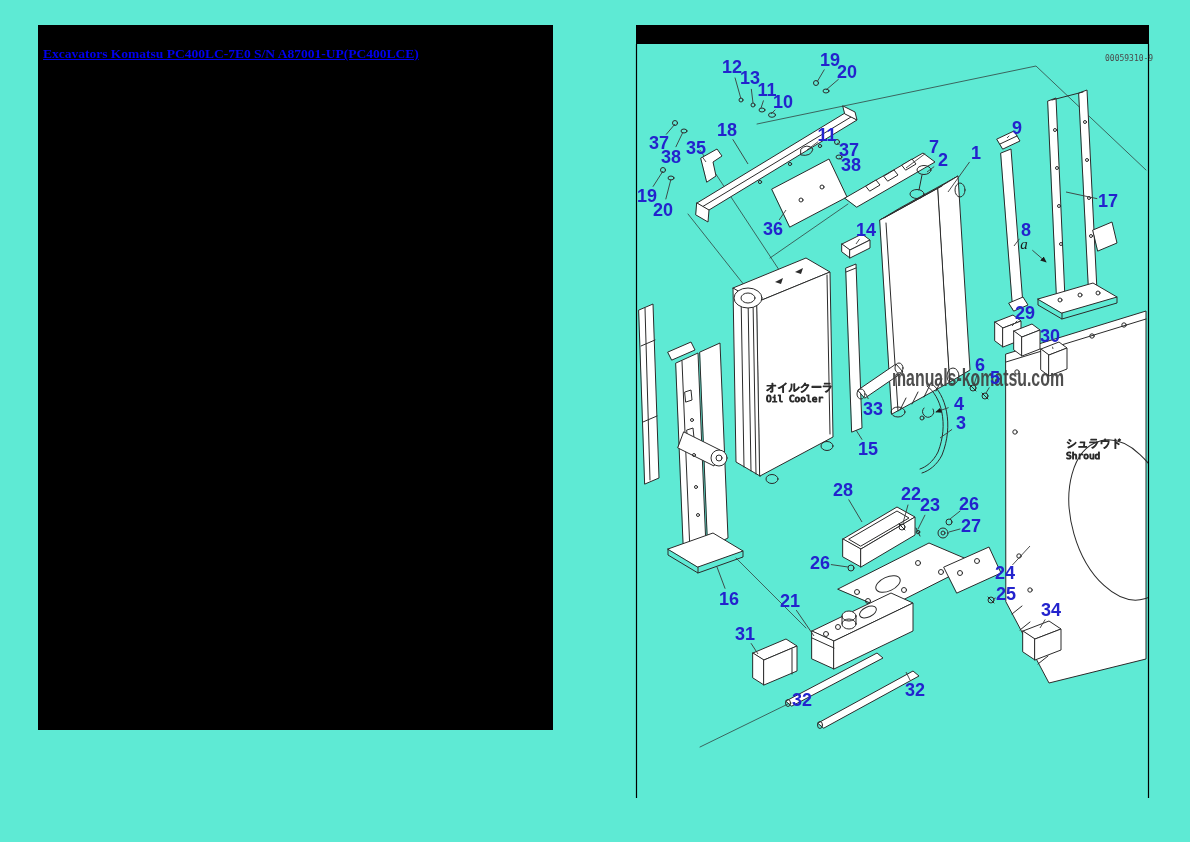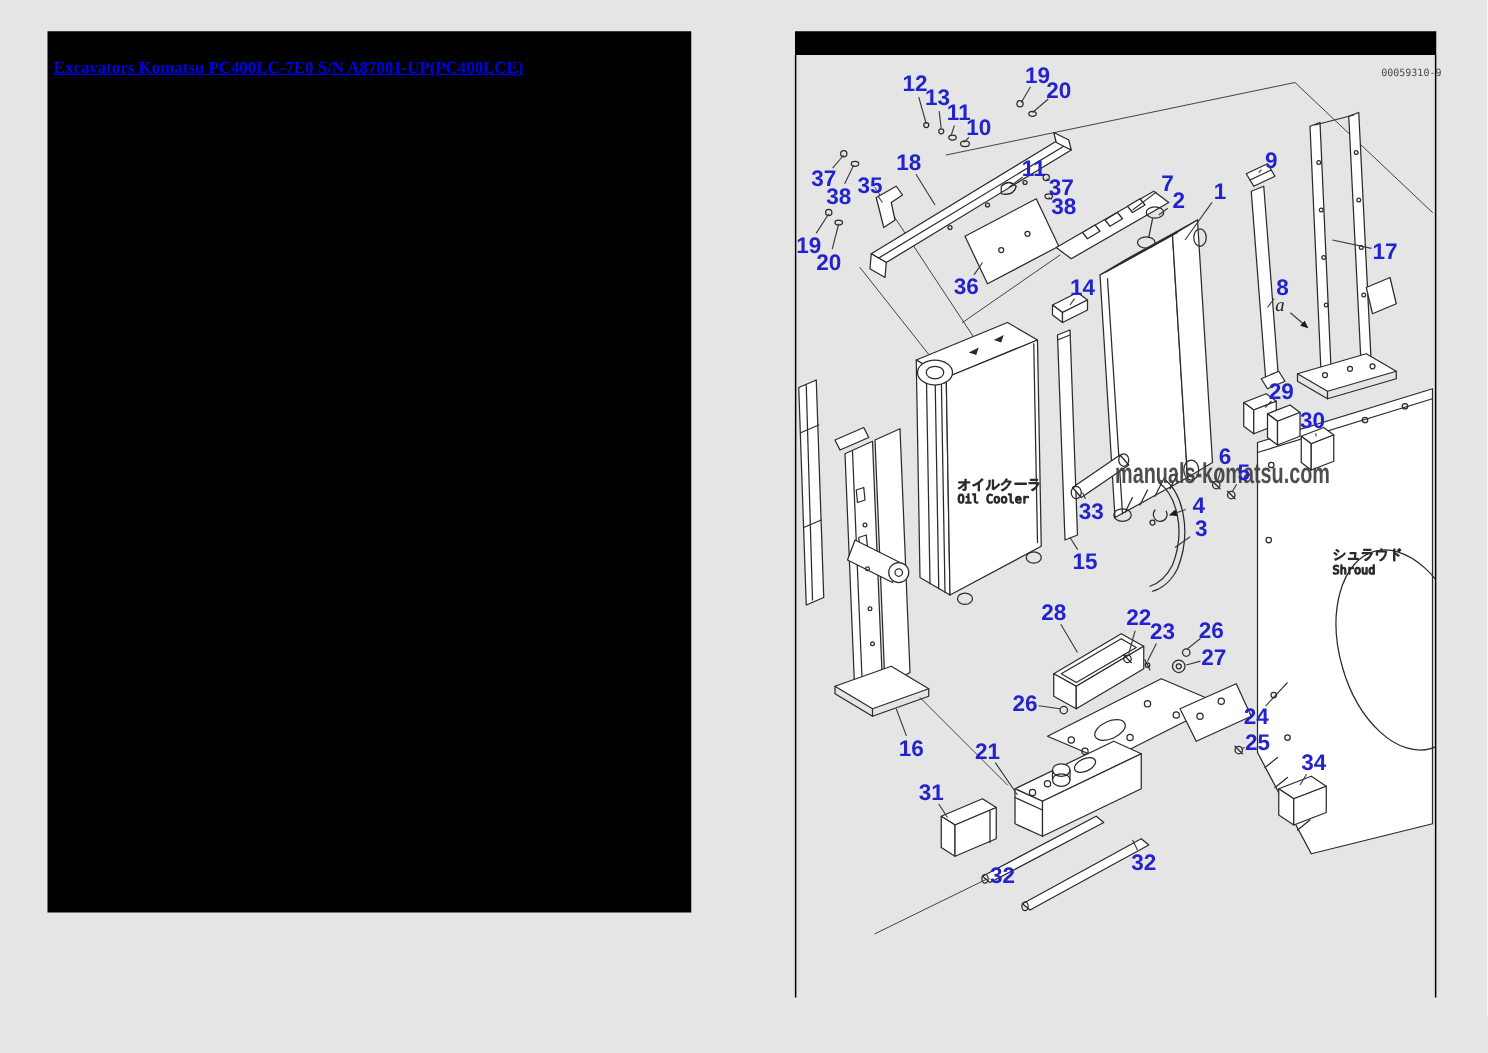--- a/index.html
+++ b/index.html
@@ -1,16 +1,16 @@
 <!DOCTYPE html>
 <html><head>
 <meta charset="utf-8">
 <style>
   html,body{margin:0;padding:0;background:#ffffff;}
-  .page{position:relative;width:1190px;height:842px;background:#e5e5e5;overflow:hidden;
+  .page{position:relative;width:1190px;height:842px;background:#5eead4;overflow:hidden;
         font-family:"Liberation Sans",sans-serif;}
   .left-black-panel{position:absolute;left:38px;top:25px;width:515px;height:705px;background:#000;}
   .breadcrumb-link{position:absolute;left:43px;top:46px;display:block;
         font-family:"Liberation Serif",serif;font-weight:bold;font-size:13.5px;
         color:#0000ee;text-decoration:underline;white-space:nowrap;z-index:5;}
   .diagram-topbar{position:absolute;left:636px;top:25px;width:513px;height:19px;background:#000;}
   .art-svg{position:absolute;left:0;top:0;width:1190px;height:842px;}
   .border-line{stroke:#000;stroke-width:1.2;}
   .art{stroke:#2b2b2b;stroke-width:1;fill:none;stroke-linejoin:round;stroke-linecap:round;}
   .art .face{fill:#ffffff;}

